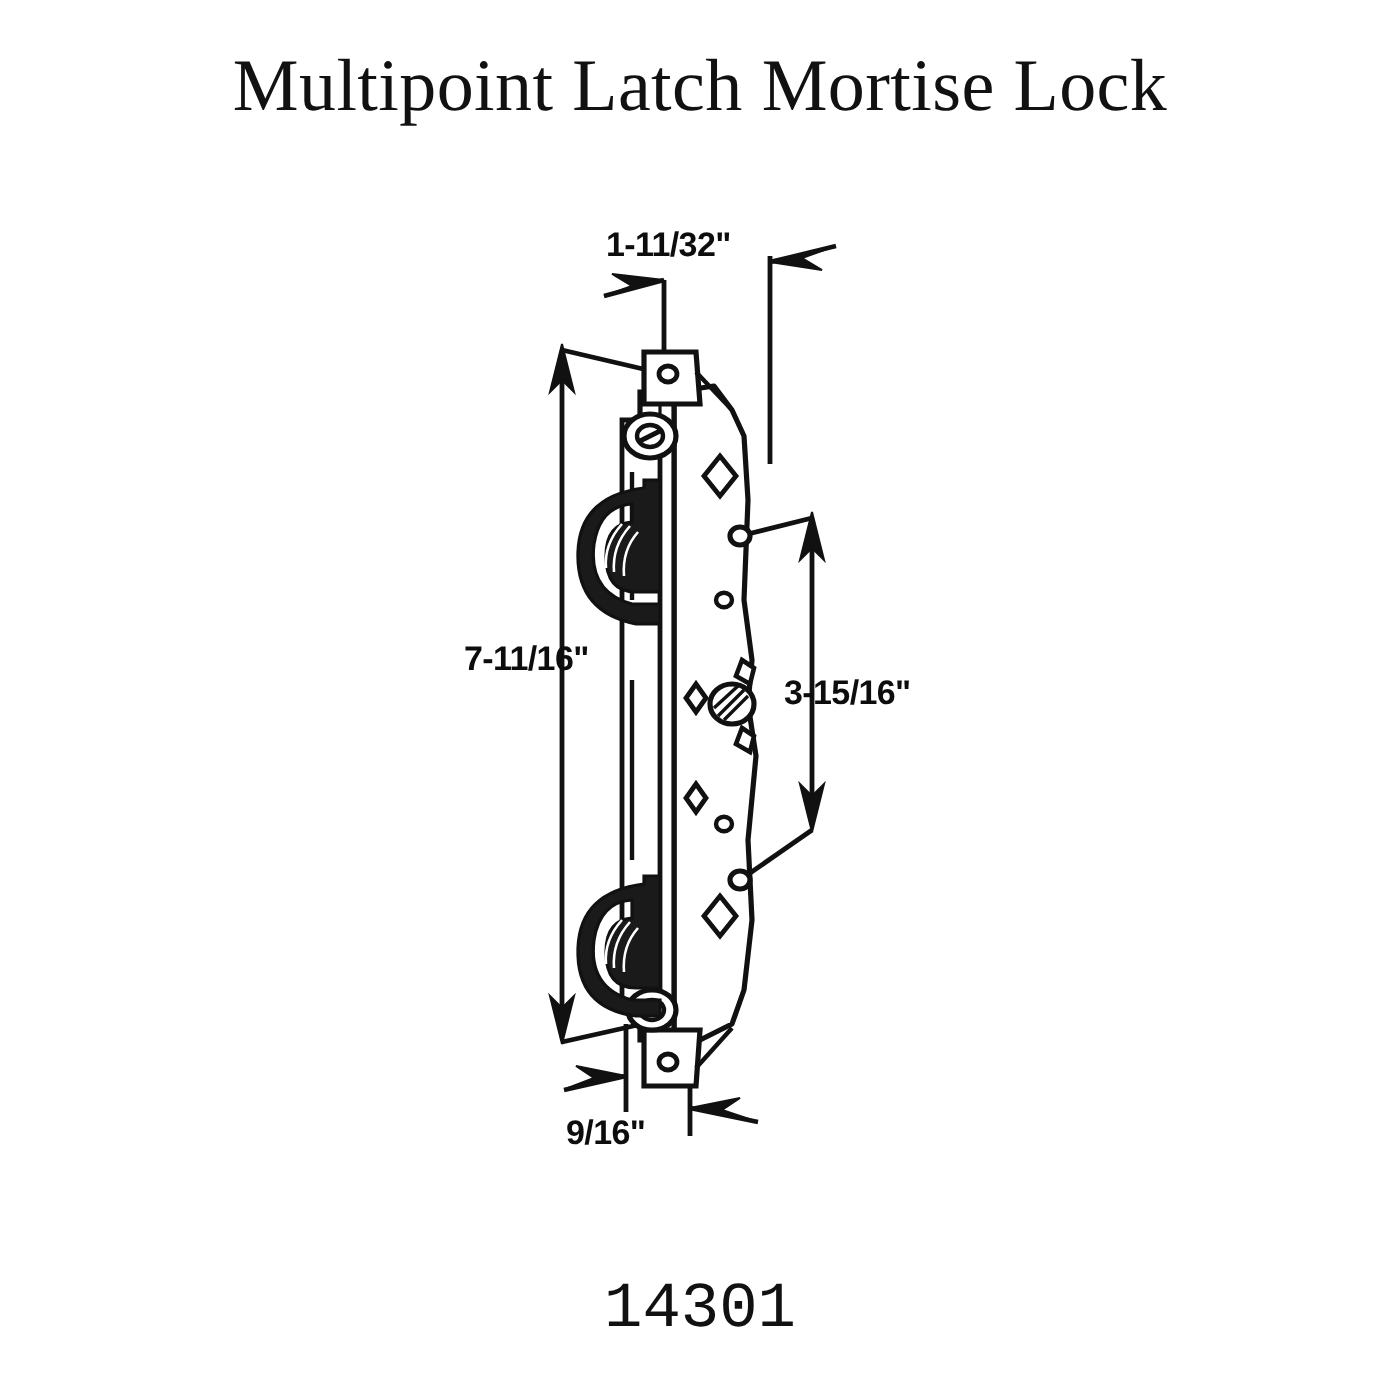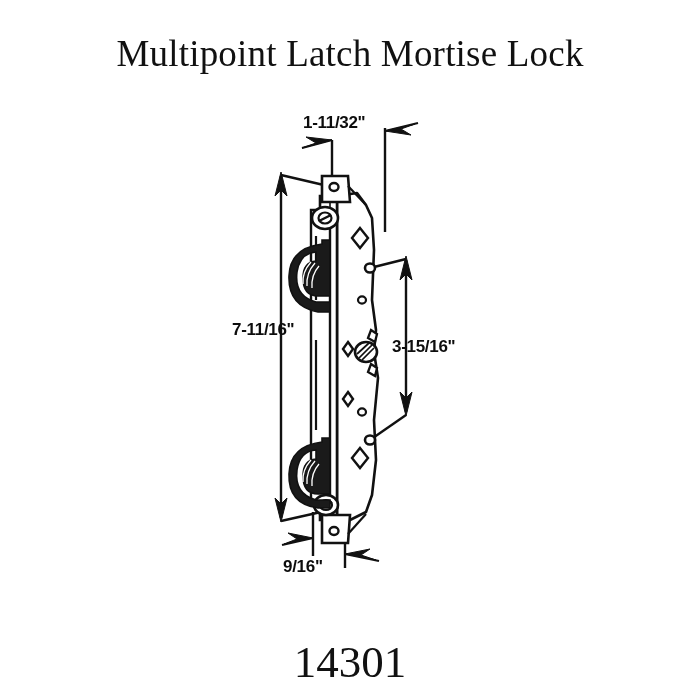--- a/index.html
+++ b/index.html
@@ -17,37 +17,37 @@
   #canvas {
     position: absolute;
     left: 0;
     top: 0;
     width: 700px;
     height: 700px;
   }
   .title-text {
     position: absolute;
     left: 0;
-    top: 32px;
+    top: 22px;
     width: 700px;
     text-align: center;
     font-family: "Liberation Serif", "DejaVu Serif", serif;
     font-size: 37px;
     color: #111111;
     letter-spacing: 0.2px;
     white-space: nowrap;
   }
   .partnum-text {
     position: absolute;
     left: 0;
     top: 636px;
     width: 700px;
     text-align: center;
-    font-family: Liberation Serif, serif;
-    font-size: 45px;
+    font-family: Liberation Mono, monospace;
+    font-size: 32px;
     color: #111111;
   }
   .dim-label {
     position: absolute;
     font-family: "Liberation Sans", sans-serif;
     font-weight: bold;
     font-size: 17px;
     color: #0d0d0d;
     white-space: nowrap;
     letter-spacing: -0.3px;

